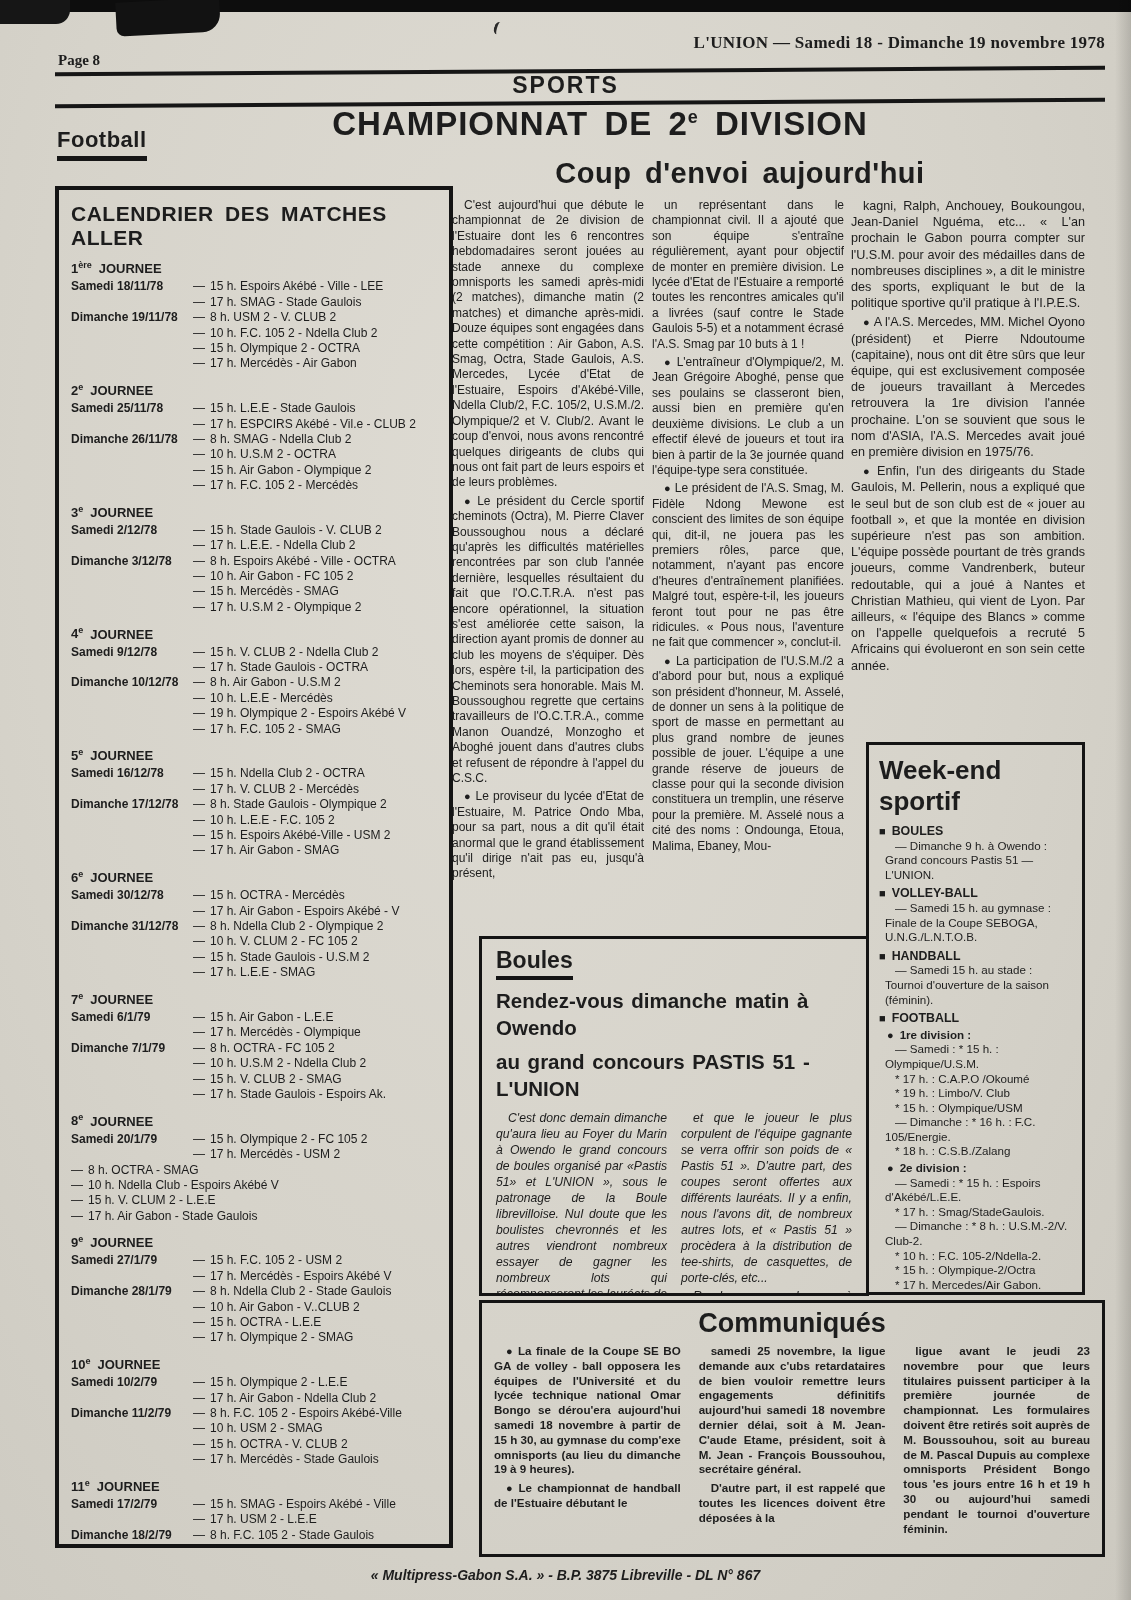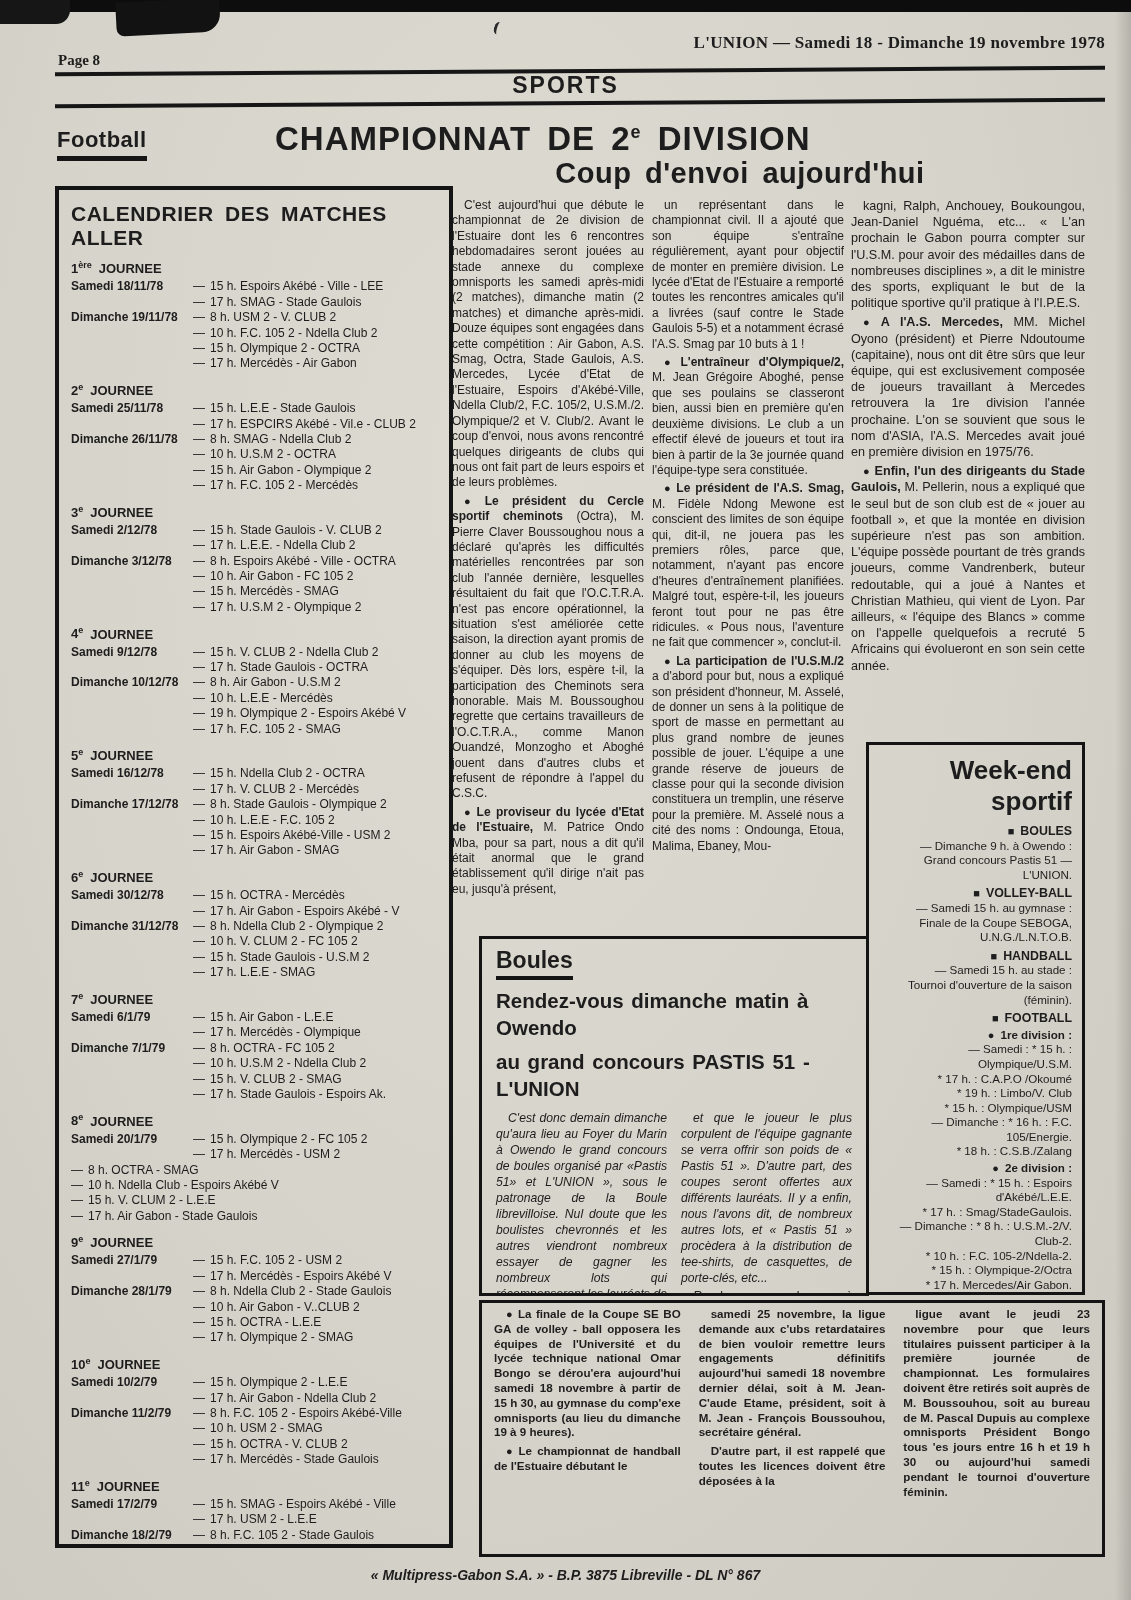--- a/index.html
+++ b/index.html
@@ -12,44 +12,44 @@
   .art-blob2{position:absolute;left:-8px;top:0;width:78px;height:24px;background:#161616;border-radius:0 0 14px 6px;}
   .art-mark{position:absolute;left:494px;top:22px;width:7px;height:13px;border-left:3px solid #2a2a2a;border-radius:45%;transform:rotate(16deg);}
   .art-right{position:absolute;right:0;top:0;width:16px;height:100%;background:linear-gradient(to right, rgba(0,0,0,0), rgba(0,0,0,0.14));}
   
   .masthead{position:absolute;right:26px;top:33px;font-family:"Liberation Serif", serif;font-weight:700;font-size:17px;letter-spacing:.3px;}
   .pagenum{position:absolute;left:58px;top:52px;font-family:"Liberation Serif", serif;font-weight:700;font-size:15px;}
   .rule{position:absolute;left:55px;width:1050px;height:4px;background:#161616;transform:rotate(-.35deg);}
   #rule1{top:69px;} #rule2{top:101px;}
   .section{position:absolute;left:0;top:72px;width:100%;text-align:center;font-size:23px;font-weight:700;letter-spacing:2px;}
   .rubric{position:absolute;left:57px;top:127px;font-size:22px;font-weight:700;letter-spacing:.5px;border-bottom:5px solid #161616;padding-bottom:3px;}
-  .headline{position:absolute;left:275px;top:120px;width:650px;text-align:left;font-size:33px;font-weight:700;letter-spacing:1px;word-spacing:6px;}
+  .headline{position:absolute;left:275px;top:105px;width:650px;text-align:center;font-size:33px;font-weight:700;letter-spacing:1px;word-spacing:6px;}
   .headline sup{font-size:18px;}
   .subhead{position:absolute;left:515px;top:157px;width:450px;text-align:center;font-size:29px;font-weight:700;letter-spacing:.5px;word-spacing:5px;}
   
   .cal{position:absolute;left:55px;top:186px;width:398px;height:1362px;border:4px solid #141414;box-sizing:border-box;padding:10px 12px;overflow:hidden;}
   .cal-title{font-size:21px;font-weight:700;letter-spacing:.5px;word-spacing:5px;margin:2px 0 4px;}
   .j-label{font-weight:700;font-size:13px;margin:10px 0 3px;}
   .j-label sup{font-size:9px;}
   .j-word{margin-left:7px;}
   .day-row{display:flex;font-size:12px;line-height:15.4px;}
   .day-name{width:122px;flex:none;font-weight:bold;}
   .day-matches{flex:1;}
   .match-line{padding-left:14px;text-indent:-14px;}
   .dash{margin-right:5px;}
   
   .art-col{position:absolute;top:198px;font-size:12px;line-height:15.4px;text-align:justify;overflow:hidden;}
   #col1{left:452px;width:192px;height:736px;}
   #col2{left:652px;width:192px;height:736px;}
   #col3{left:851px;width:234px;height:540px;font-size:12.6px;line-height:16.2px;}
   .para{margin:0 0 3px;text-indent:12px;}
   .p-bullet{font-size:11px;margin-right:4px;}
-  b.p-bold{font-weight:700;}
-  
-  .wk{position:absolute;left:866px;top:742px;width:219px;height:553px;border:3px solid #141414;box-sizing:border-box;padding:8px 10px;overflow:hidden;text-align:right;}
+  b.p-bold{font-weight:400;}
+  
+  .wk{position:absolute;left:866px;top:742px;width:219px;height:553px;border:3px solid #141414;box-sizing:border-box;padding:8px 10px;overflow:hidden;}
   .wk-title{font-size:26px;font-weight:700;margin:2px 0 7px;}
   .wk-entry{font-size:11.6px;line-height:14.6px;}
   .wk-entry.sport{font-weight:700;margin-top:4px;font-size:12.4px;}
   .wk-entry.bullet{font-weight:700;padding-left:8px;margin-top:2px;}
   .wk-entry.line{padding-left:6px;text-indent:10px;}
   .wk-ico{display:inline-block;margin-right:6px;font-size:11px;}
   
   .boules{position:absolute;left:479px;top:936px;width:390px;height:360px;border:3px solid #141414;box-sizing:border-box;padding:8px 14px;overflow:hidden;}
   .b-rubric{font-size:23px;font-weight:700;display:inline-block;border-bottom:4px solid #141414;padding-bottom:2px;}
   .b-head{font-size:20.5px;font-weight:700;line-height:27px;margin-top:7px;word-spacing:2px;}
@@ -372,20 +372,21 @@
           <p class="para"><span class="p-text">C'est donc demain dimanche qu'aura lieu au Foyer du Marin à Owendo le grand concours de boules organisé par «Pastis 51» et L'UNION », sous le patronage de la Boule librevilloise. Nul doute que les boulistes chevronnés et les autres viendront nombreux essayer de gagner les nombreux lots qui récompenseront les lauréats de ce concours inédit.</span></p>
         </div>
       <div class="b-col">
           <p class="para"><span class="p-text">et que le joueur le plus corpulent de l'équipe gagnante se verra offrir son poids de « Pastis 51 ». D'autre part, des coupes seront offertes aux différents lauréats. Il y a enfin, nous l'avons dit, de nombreux autres lots, et « Pastis 51 » procèdera à la distribution de tee-shirts, de casquettes, de porte-clés, etc...</span></p>
           <p class="para"><span class="p-text">Rendez-vous donc à Owendo dimanche matin. Jet du bouchon à 9 heures.</span></p>
         </div>
     </div>
   </div>
 
   <div class="comm">
+    <div class="c-title">Communiqués</div>
     <div class="c-cols">
       <div class="c-col">
           <p class="para"><span class="p-bullet">●</span><span class="p-text">La finale de la Coupe SE BO GA de volley - ball opposera les équipes de l'Université et du lycée technique national Omar Bongo se dérou'era aujourd'hui samedi 18 novembre à partir de 15 h 30, au gymnase du comp'exe omnisports (au lieu du dimanche 19 à 9 heures).</span></p>
           <p class="para"><span class="p-bullet">●</span><span class="p-text">Le championnat de handball de l'Estuaire débutant le</span></p>
         </div>
       <div class="c-col">
           <p class="para"><span class="p-text">samedi 25 novembre, la ligue demande aux c'ubs retardataires de bien vouloir remettre leurs engagements définitifs aujourd'hui samedi 18 novembre dernier délai, soit à M. Jean-C'aude Etame, président, soit à M. Jean - François Boussouhou, secrétaire général.</span></p>
           <p class="para"><span class="p-text">D'autre part, il est rappelé que toutes les licences doivent être déposées à la</span></p>
         </div>
       <div class="c-col">

